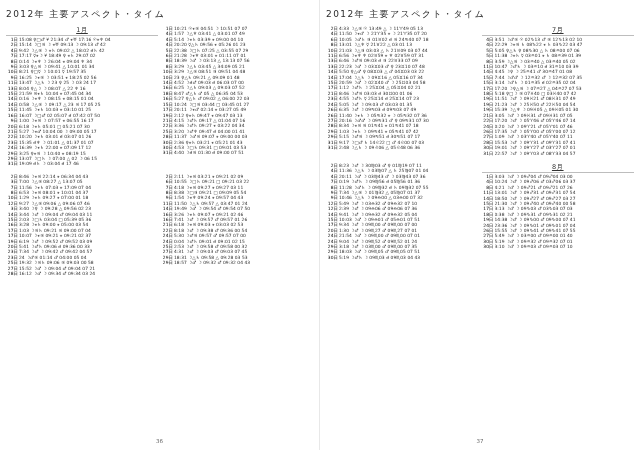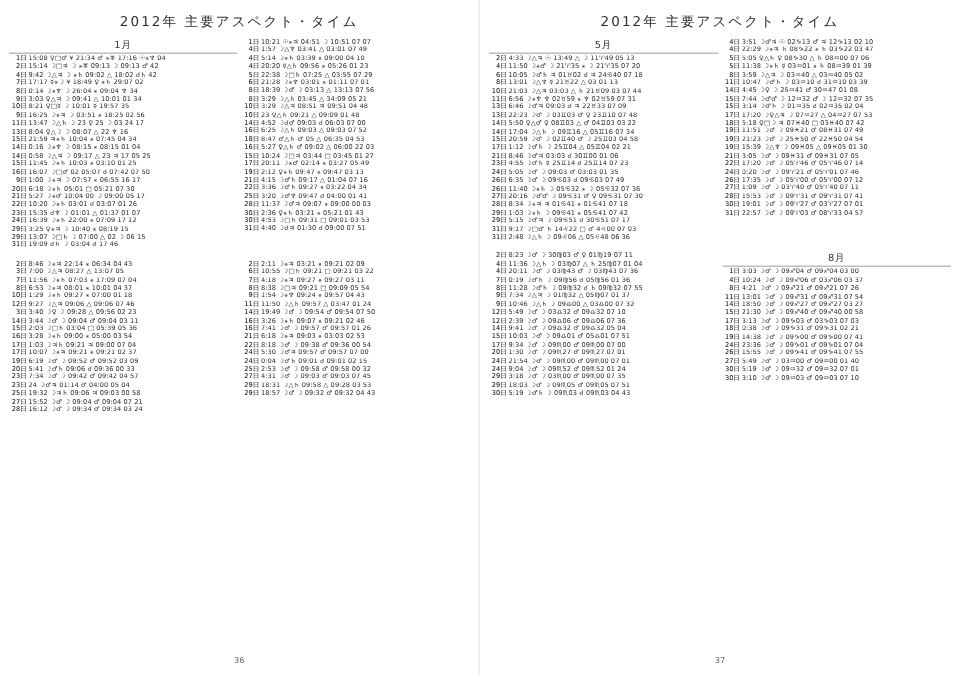--- a/index.html
+++ b/index.html
@@ -12,33 +12,34 @@
   .page{
     position:relative;width:640px;height:450px;box-sizing:border-box;
     display:flex;flex-direction:row;
   }
   .sheet{
     position:relative;width:320px;height:450px;box-sizing:border-box;
     padding:6px 6px 0 6px;
   }
   .sheet.left{border-right:1px solid #e8e8e8;}
   .sheet-title{
-    text-align:center;font-size:9px;letter-spacing:1.4px;
+    font-size:9px;letter-spacing:1.4px;
     color:#2b2b2b;margin:2px 0 5px 0;white-space:nowrap;
   }
   .cols{
     display:flex;flex-direction:row;gap:3px;
   }
   .col{
     flex:1 1 0;min-width:0;
   }
   .month-head{
     text-align:center;font-size:6.5px;color:#333;
     border-bottom:1px solid #bdbdbd;margin-bottom:1px;padding-bottom:0px;
     letter-spacing:0.5px;
+    text-decoration:underline;
   }
   .rows{display:block;}
   .row{
     display:flex;flex-direction:row;align-items:baseline;
     font-size:4.4px;line-height:5.4px;white-space:nowrap;
     color:#2a2a2a;letter-spacing:0.05px;
   }
   .d{width:12px;flex:0 0 12px;text-align:right;padding-right:1px;color:#000;}
   .ev{flex:1 1 auto;overflow:hidden;text-overflow:clip;}
   .pagenum{
@@ -417,21 +418,20 @@
     </div>
 
     <div class="pagenum">36</div>
   </div>
 
   <div class="sheet right">
     <div class="sheet-title">2012年 主要アスペクト・タイム</div>
 
     <div class="cols">
       <div class="col">
-        <div class="month-head">5月</div>
         <div class="rows">
           <div class="row">
               <span class="d">2日</span>
               <span class="ev">4:33 ☽△♃ ☉ 13:49 △ ☽ 11♈49 05 13</span>
             </div>
           <div class="row">
               <span class="d">4日</span>
               <span class="ev">11:50 ☽⚹♂ ☽ 21♈35 ⚹ ☽ 21♈35 07 20</span>
             </div>
           <div class="row">
@@ -515,20 +515,21 @@
               <span class="ev">9:17 ☽□♂ ♄ 14♌22 □ ♂ 4♌00 07 03</span>
             </div>
           <div class="row">
               <span class="d">31日</span>
               <span class="ev">2:48 ☽△♄ ☽ 09♌06 △ 05♌48 06 36</span>
             </div>
         </div>
       </div>
 
       <div class="col">
+        <div class="month-head">7月</div>
         <div class="rows">
           <div class="row">
               <span class="d">4日</span>
               <span class="ev">3:51 ☽♂♃ ☉ 02♑13 ♂ ♃ 12♑13 02 10</span>
             </div>
           <div class="row">
               <span class="d">4日</span>
               <span class="ev">22:29 ☽⚹♃ ♄ 08♑22 ⚹ ♄ 03♑22 03 47</span>
             </div>
           <div class="row">

